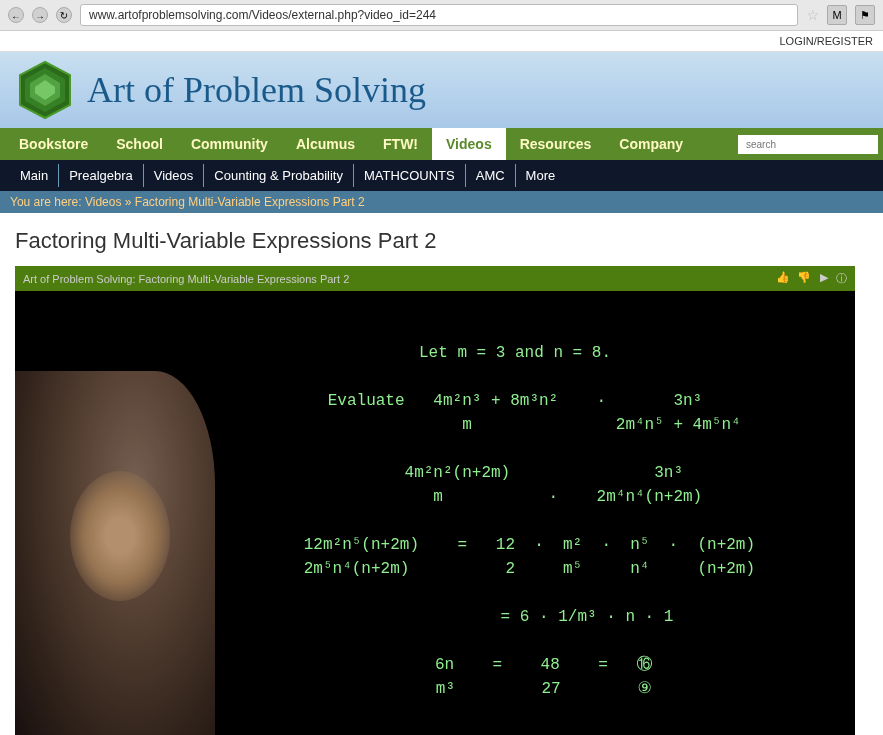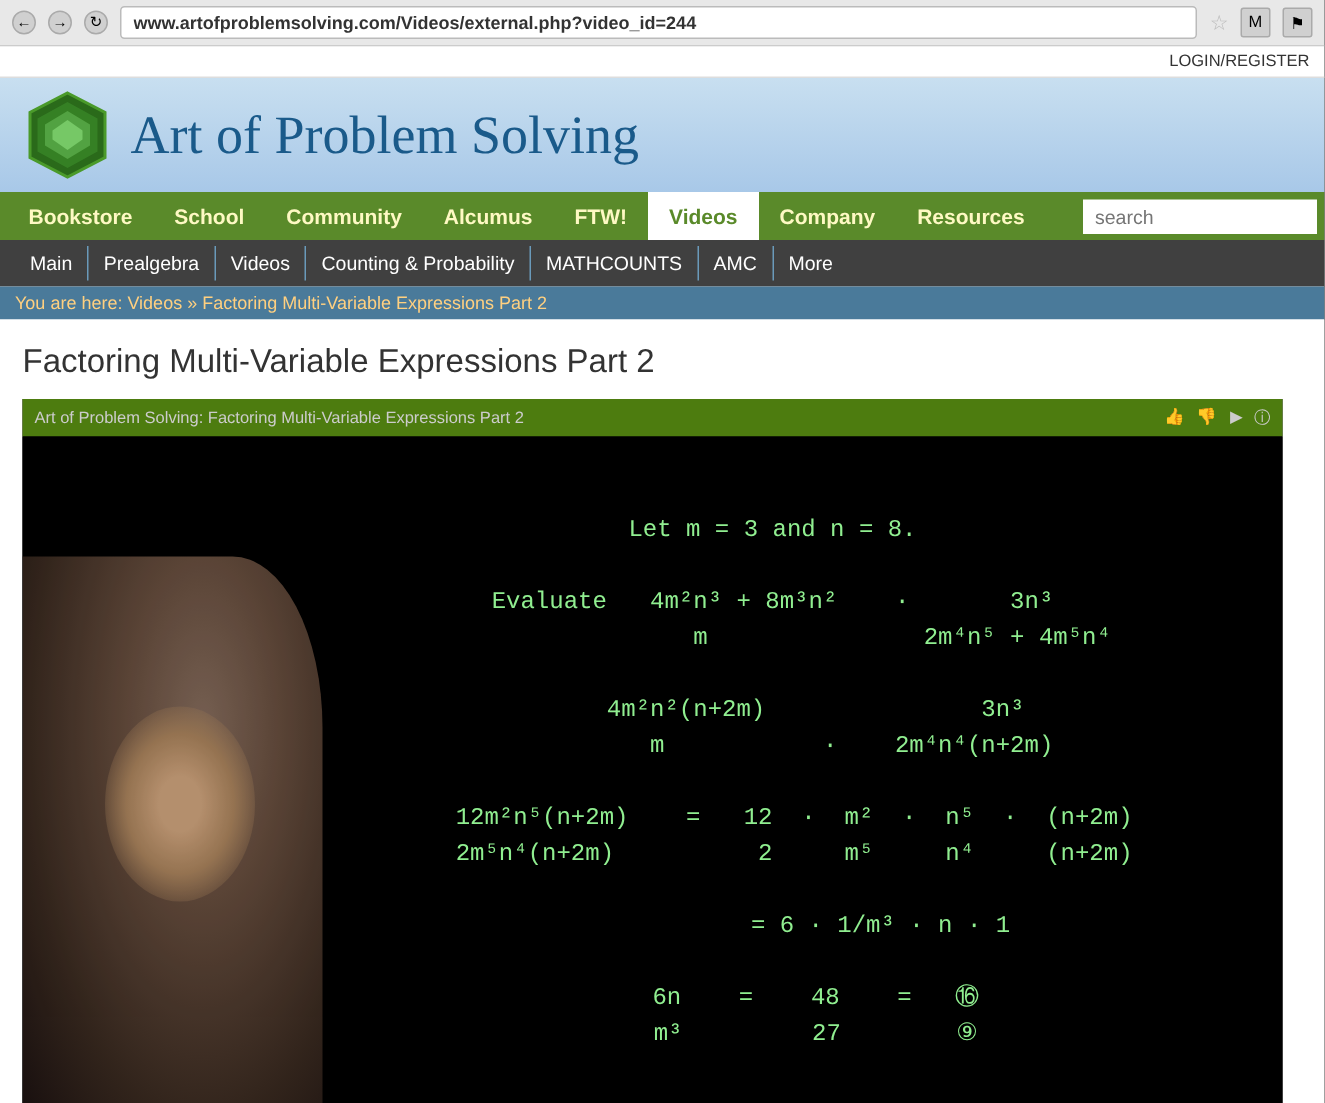--- a/index.html
+++ b/index.html
@@ -60,21 +60,21 @@
       cursor: pointer;
       text-decoration: none;
     }
     .nav-item.active {
       background: #fff;
       color: #5a8a2a;
     }
 
     
     #sub-nav {
-      background: #404040;
+      background: #0f172a;
       display: flex;
       align-items: center;
       padding: 4px 10px;
       gap: 0;
     }
     .sub-nav-item {
       color: #fff;
       padding: 4px 10px;
       font-size: 13px;
       cursor: pointer;
@@ -194,21 +194,20 @@
       font-size: 10px;
     }
     #url-bar {
       flex: 1;
       background: #fff;
       border: 1px solid #bbb;
       border-radius: 3px;
       padding: 3px 8px;
       font-size: 12px;
       color: #333;
-      font-weight: bold;
     }
     #star-icon {
       color: #bbb;
       font-size: 14px;
     }
     .browser-action-btn {
       width: 20px;
       height: 20px;
       background: #d0d0d0;
       border: 1px solid #aaa;
@@ -249,23 +248,23 @@
   </div>
 </div>
 
 <div id="main-nav">
   <a class="nav-item">Bookstore</a>
   <a class="nav-item">School</a>
   <a class="nav-item">Community</a>
   <a class="nav-item">Alcumus</a>
   <a class="nav-item">FTW!</a>
   <a class="nav-item active">Videos</a>
+  <a class="nav-item">Resources</a>
   <a class="nav-item">Company</a>
-  <a class="nav-item">Resources</a>
-  <input id="search-input" class="search-box" type="text" style="margin-left: auto; padding: 4px 8px; width: 156px; border: none; font-size: 13px; color: rgb(153, 153, 153);" placeholder="search">
+  <input id="search-input" class="search-box" type="text" style="margin-left: auto; padding: 4px 8px; width: 140px; border: none; font-size: 10px; color: rgb(153, 153, 153);" placeholder="search">
 </div>
 
 <div id="sub-nav">
   <a class="sub-nav-item">Main</a>
   <a class="sub-nav-item">Prealgebra</a>
   <a class="sub-nav-item">Videos</a>
   <a class="sub-nav-item">Counting &amp; Probability</a>
   <a class="sub-nav-item">MATHCOUNTS</a>
   <a class="sub-nav-item">AMC</a>
   <a class="sub-nav-item">More</a>

